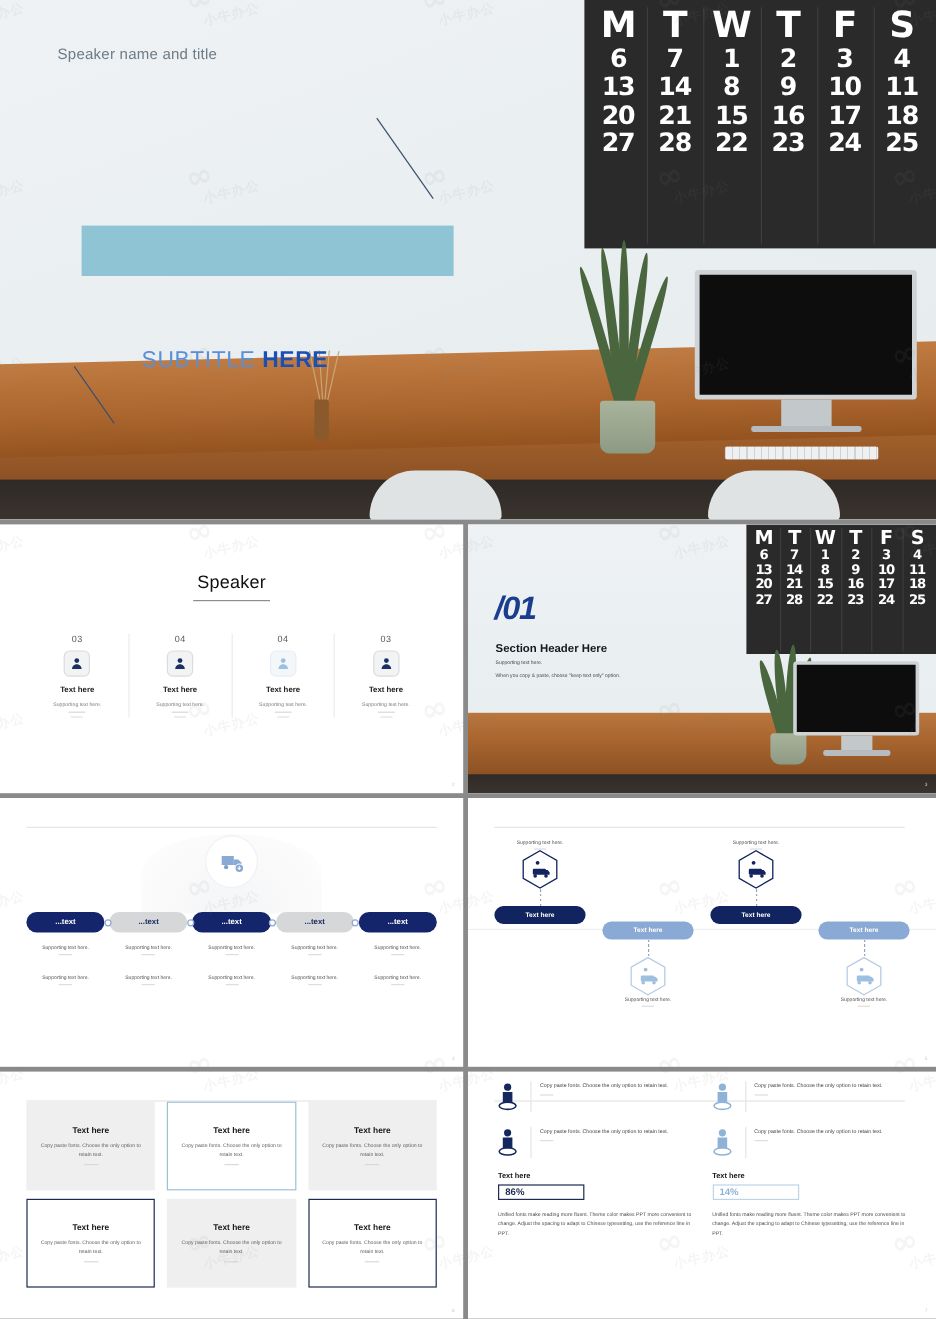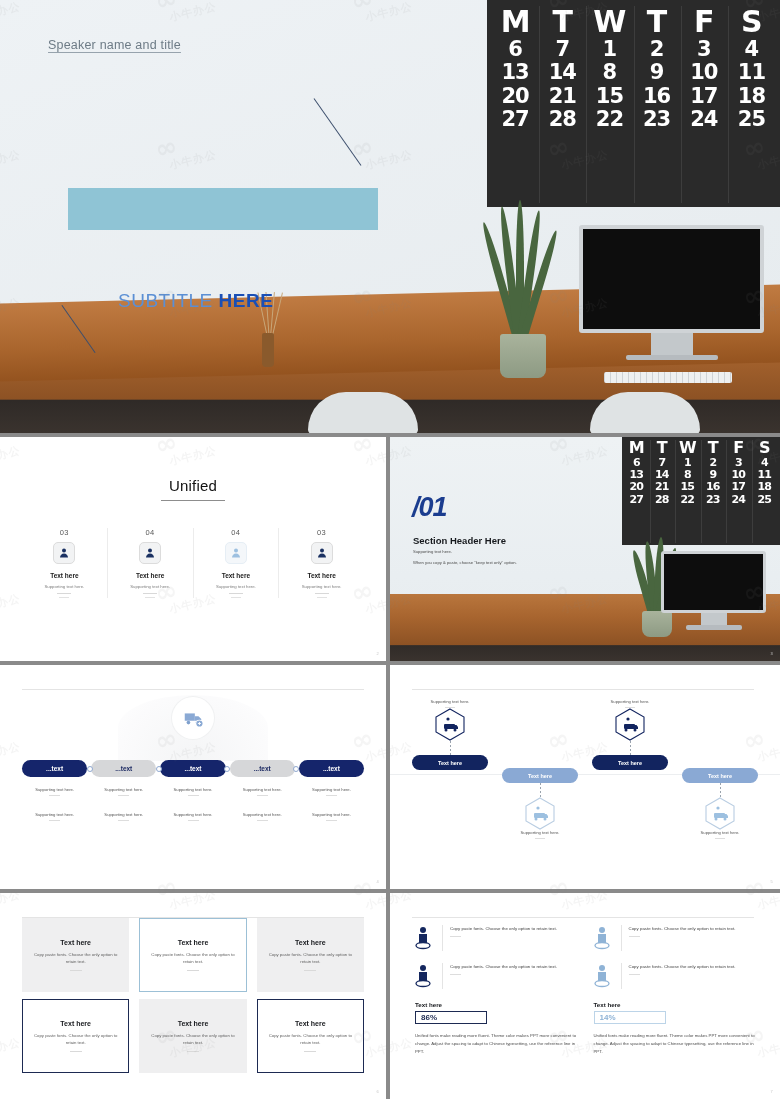--- a/index.html
+++ b/index.html
@@ -64,21 +64,21 @@
   .plant { position:absolute; left:492px; top:218px; width:62px; height:160px; }
   .pot { position:absolute; bottom:0; left:8px; width:46px; height:44px;
     background:linear-gradient(180deg,#a9b39c,#8d9a83); border-radius:3px 3px 8px 8px; }
   .leaf { position:absolute; bottom:40px; width:8px; background:#49663f; border-radius:50% 50% 2px 2px; }
   .diffuser { position:absolute; left:262px; top:333px; width:12px; height:34px;
     background:#8a5a2c; border-radius:2px 2px 4px 4px; }
   .sticks { position:absolute; left:258px; top:292px; width:22px; height:44px; }
   .stick { position:absolute; width:1px; height:44px; background:#c8a77a; }
 
   .hero-speaker { position:absolute; left:48px; top:38px; font-size:12.5px;
-    color:#6d7b86; letter-spacing:.2px; text-decoration:underline;
+    color:#6d7b86; letter-spacing:.2px; 
     text-underline-offset:3px; text-decoration-color:#97a3ad; z-index:20; }
   .hero-bar { position:absolute; left:68px; top:188px; width:310px; height:42px;
     background:#8fc4d5; z-index:20; }
   .hero-sub { position:absolute; left:118px; top:290px; z-index:20;
     font-size:19px; letter-spacing:.5px; color:#5b8fd4; }
   .hero-sub b { color:#1a4fb5; font-weight:700; }
   .hero-line { position:absolute; z-index:20; background:#3d4f6d; }
   .hero-line.l1 { left:337px; top:91px; width:1px; height:82px; transform:rotate(-35deg); }
   .hero-line.l2 { left:78px; top:300px; width:1px; height:58px; transform:rotate(-35deg); }
 
@@ -171,21 +171,21 @@
     justify-content:center; padding:6px 10px; text-align:center; position:relative; }
   .card6.grey { background:#efeff0; }
   .card6.blue { background:#fff; border:1.2px solid #9cc0d6; }
   .card6.navy { background:#fff; border:1.6px solid #1d2a52; }
   .c6-t { font-size:7px; font-weight:700; color:#16181c; }
   .c6-b { font-size:4.3px; color:#5f5f5f; margin-top:6px; line-height:1.55; }
   .c6-d { width:12px; height:1px; background:#d9d9d9; margin:5px auto 0; }
 
   
   #s7 { left:390px; top:893px; width:390px; height:206px; }
-  .s7-cols { position:absolute; left:22px; top:32px; width:346px; display:flex; gap:11px; }
+  .s7-cols { position:absolute; left:22px; top:8px; width:346px; display:flex; gap:11px; }
   .s7-col { flex:1; }
   .s7-item { display:flex; gap:8px; margin-bottom:12px; }
   .s7-icon { width:22px; height:26px; flex:0 0 22px;
     display:flex; align-items:center; justify-content:center; }
   .s7-icon svg { width:20px; height:24px; }
   .s7-body { border-left:1px solid #e4e4e4; padding-left:7px; flex:1; }
   .s7-b { font-size:4.4px; color:#444; line-height:1.7; }
   .s7-dash { width:11px; height:1px; background:#ddd; margin-top:4px; }
   .s7-label { font-size:6.2px; font-weight:700; color:#16181c; margin:4px 0 3px 3px; }
   .s7-box { width:72px; height:13px; display:flex; align-items:center;
@@ -280,21 +280,21 @@
     <div class="diffuser"></div>
 
     <div class="hero-line l1"></div>
     <div class="hero-line l2"></div>
     <div class="hero-bar"></div>
     <div class="hero-speaker">Speaker name and title</div>
     <div class="hero-sub"><span>SUBTITLE </span><b>HERE</b></div>
   </div>
 
   <div class="slide" id="s2">
-    <div class="contents-title">Unified</div>
+    <div class="contents-title">Speaker</div>
     <div class="contents-rule"></div>
     <div class="contents-row" id="contents-row">
         <div class="c-item">
           <div class="c-num">03</div>
           <div class="c-icon dark">
             <svg viewBox="0 0 24 24" fill="#1b3162">
               <circle cx="12" cy="7" r="4"></circle>
               <path d="M4 21c0-4.4 3.6-8 8-8s8 3.6 8 8z"></path>
             </svg>
           </div>

